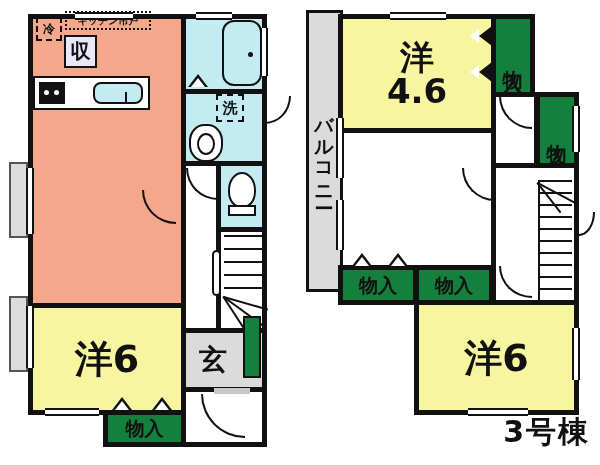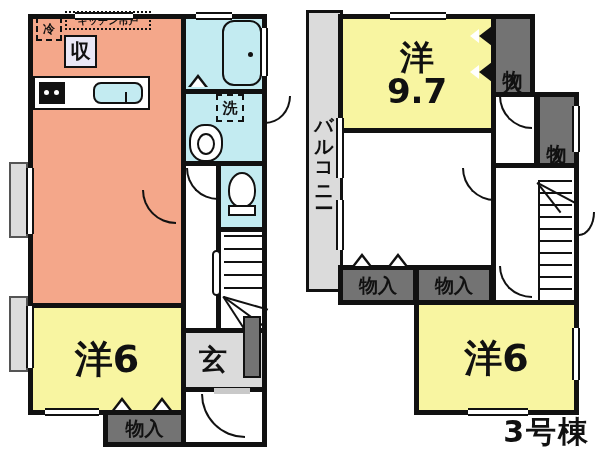--- a/index.html
+++ b/index.html
@@ -5,21 +5,21 @@
   html,body{margin:0;padding:0;background:#fff;}
   #plan{position:relative;width:600px;height:465px;background:#ffffff;overflow:hidden;
         font-family:"DejaVu Sans",sans-serif;color:#111;}
   .abs{position:absolute;box-sizing:border-box;}
   .room{position:absolute;box-sizing:border-box;border:5px solid #111;display:flex;
         align-items:center;justify-content:center;}
   .b3{border-width:3px;}
   .b2{border-width:2px;}
   .ldk-fill{background:#F4A78A;}
   .room-fill{background:#F8F5A1;}
-  .closet-fill{background:#737373;}
+  .closet-fill{background:#15803d;}
   .wet-fill{background:#C3EBF1;}
   .gray-fill{background:#DBDBDB;}
   .white-fill{background:#ffffff;}
   .lbl{font-weight:bold;color:#111;line-height:1.0;}
   .vtext{writing-mode:vertical-rl;text-orientation:upright;letter-spacing:2px;}
   
   .win-h{position:absolute;box-sizing:border-box;background:#fff;height:8px;
          border-top:2px solid #111;border-bottom:2px solid #111;}
   .win-v{position:absolute;box-sizing:border-box;background:#fff;width:8px;
          border-left:2px solid #111;border-right:2px solid #111;}
@@ -120,21 +120,21 @@
   <div class="win-v" style="left:260px;top:28px;height:48px;"></div>
 
   <div class="room gray-fill b3" style="left:306px;top:10px;width:37px;height:282px;">
     <span class="lbl vtext" style="font-size:19px;">バルコニー</span>
   </div>
 
   <div class="room white-fill" style="left:491px;top:92px;width:48px;height:80px;"></div>
 
   <div class="room room-fill" style="left:338px;top:14px;width:158px;height:119px;flex-direction:column;">
     <span class="lbl" style="font-size:34px;">洋</span>
-    <span class="lbl" style="font-size:34px;">9.7</span>
+    <span class="lbl" style="font-size:34px;">4.6</span>
   </div>
 
   <div class="room closet-fill" style="left:491px;top:14px;width:44px;height:83px;">
     <span class="lbl vtext" style="font-size:20px;">物入</span>
   </div>
   <div class="tri tri-left" style="left:479px;top:26px;"></div>
   <div class="tri tri-left" style="left:479px;top:62px;"></div>
 
   <div class="room closet-fill" style="left:535px;top:92px;width:44px;height:76px;">
     <span class="lbl vtext" style="font-size:20px;">物入</span>

